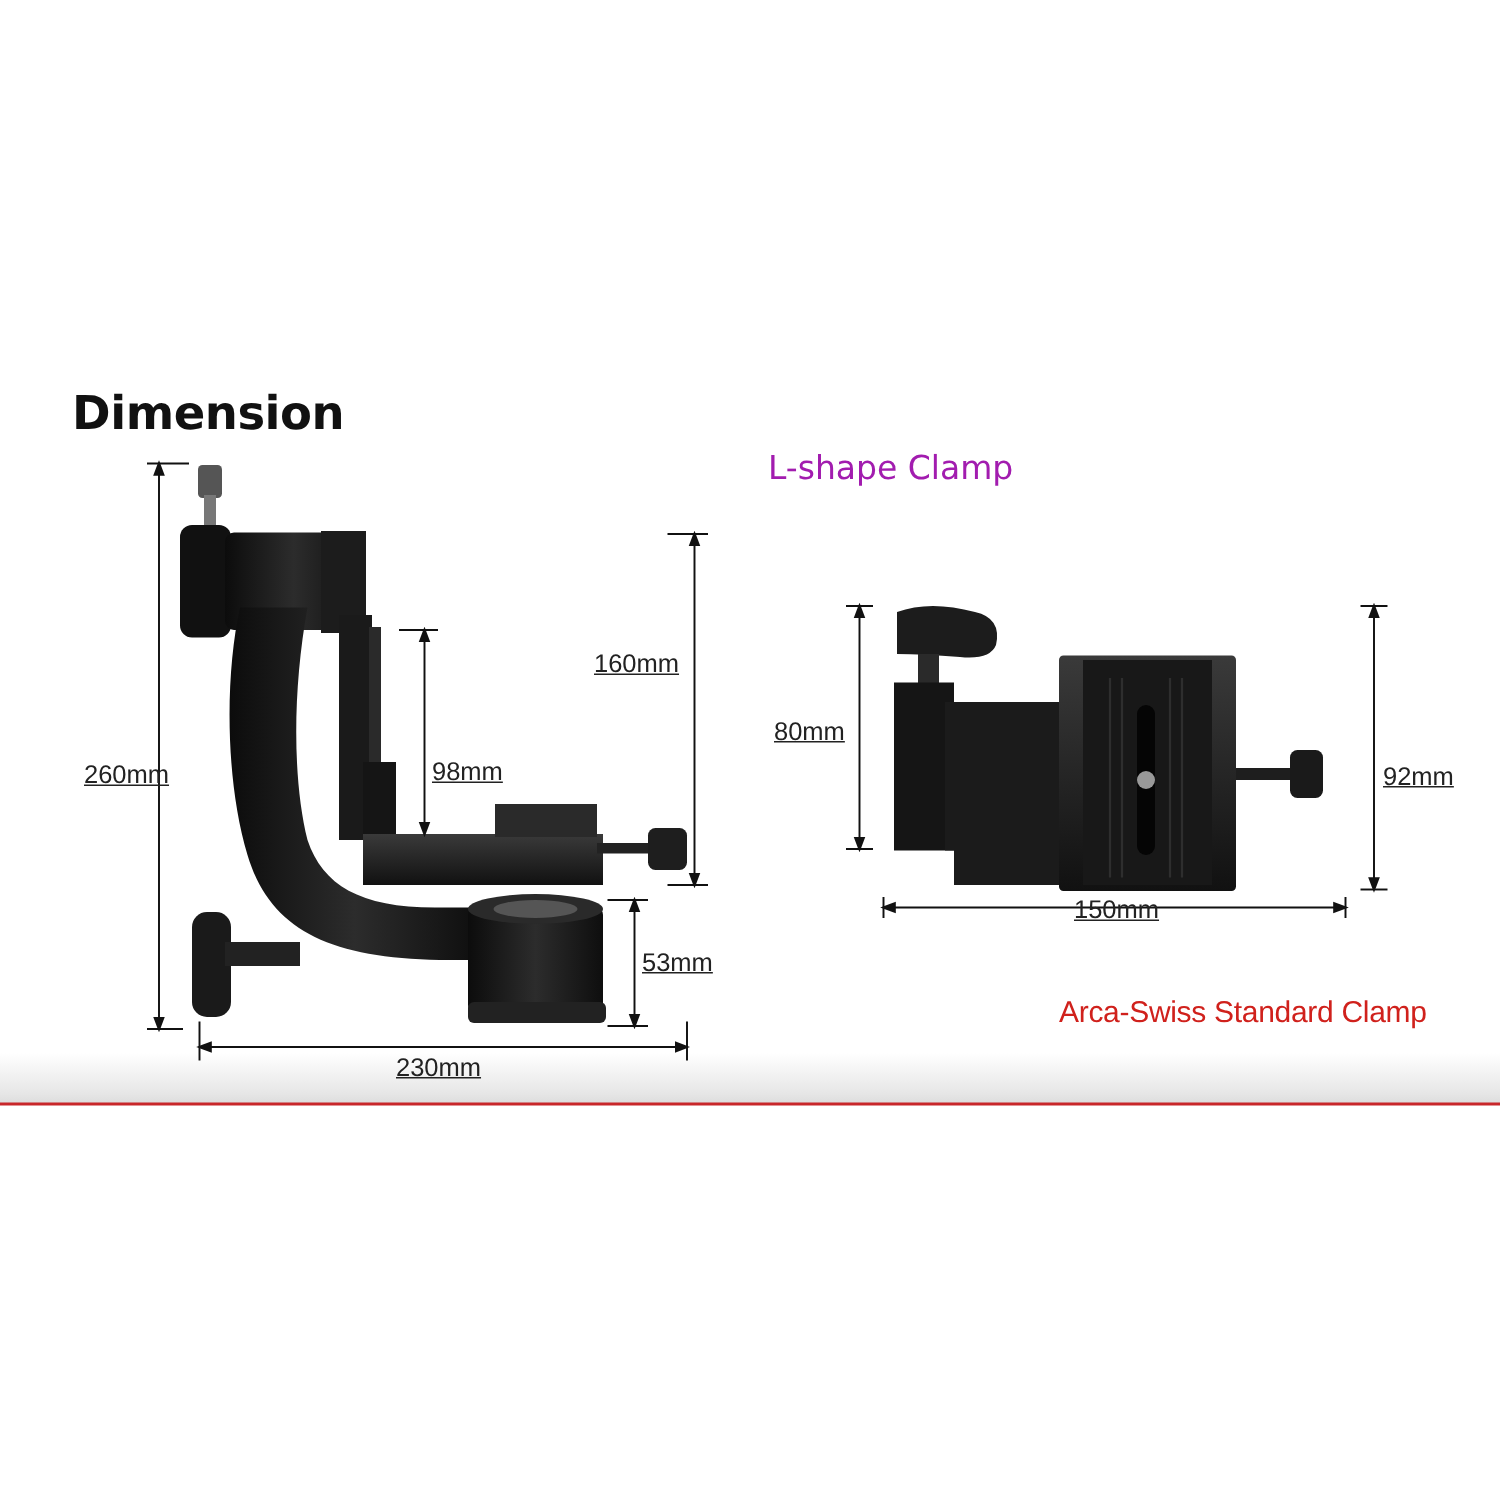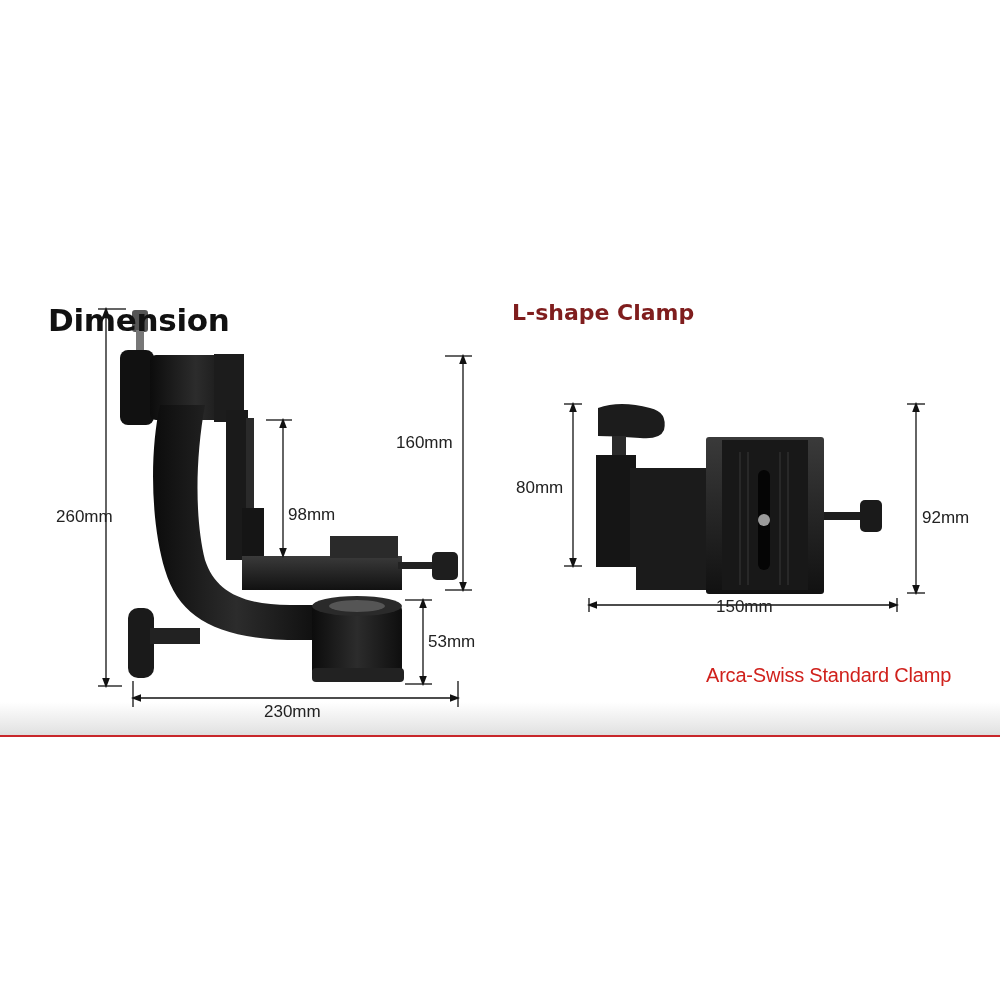--- a/index.html
+++ b/index.html
@@ -5,27 +5,27 @@
     html, body { margin: 0; padding: 0; }
     body {
       width: 1000px; height: 1000px; position: relative; overflow: hidden;
       background: #ffffff;
       font-family: "Liberation Sans", sans-serif;
       color: #111;
     }
     .abs { position: absolute; }
     .title-main {
       left: 48px; top: 258px; font-size: 31px; font-weight: bold; letter-spacing: -0.3px;
-      font-family: "DejaVu Sans", sans-serif; color: #111; margin-top: 44px;
+      font-family: "DejaVu Sans", sans-serif; color: #111;
     }
     .title-clamp {
-      left: 512px; top: 300px; font-size: 22px; font-weight: bold;
-      font-family: "DejaVu Sans", sans-serif; color: #7f1d1d;
+      left: 512px; top: 300px; font-size: 22px; font-weight: normal;
+      font-family: "DejaVu Sans", sans-serif; color: #a21caf;
     }
-    .dim-label { font-size: 17px; color: #222; font-family: "Liberation Sans", sans-serif; }
+    .dim-label { font-size: 17px; color: #222; font-family: "Liberation Sans", sans-serif; text-decoration: underline; }
     .caption-red {
       left: 706px; top: 664px; font-size: 20px; color: #d0211c;
       font-family: Liberation Sans, sans-serif; letter-spacing: -0.2px;
     }
     .band {
       left: 0; top: 702px; width: 1000px; height: 34px;
       background: linear-gradient(#ffffff, #e6e6e6 80%, #dcdcdc);
     }
     .red-line { left: 0; top: 735px; width: 1000px; height: 2px; background: #c8262a; }
     svg { position: absolute; left: 0; top: 0; }

